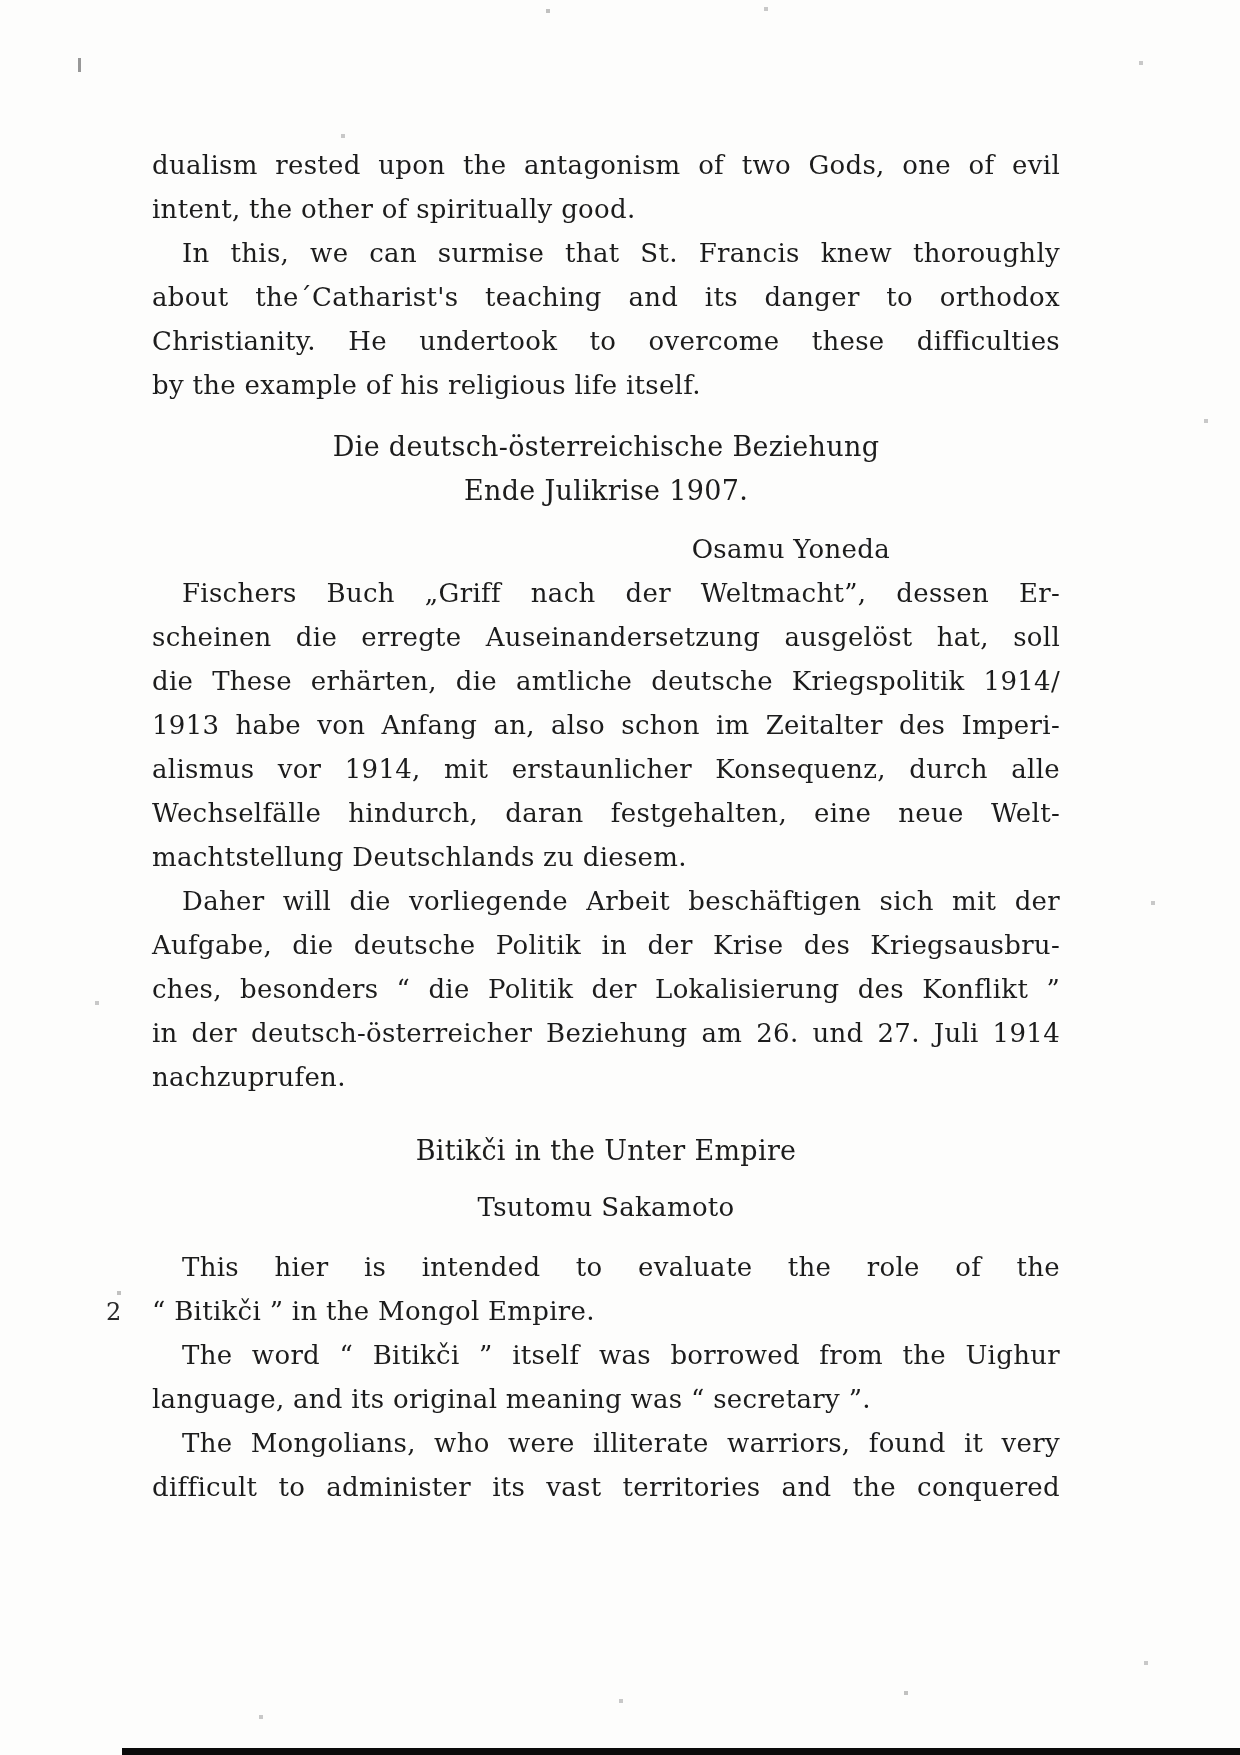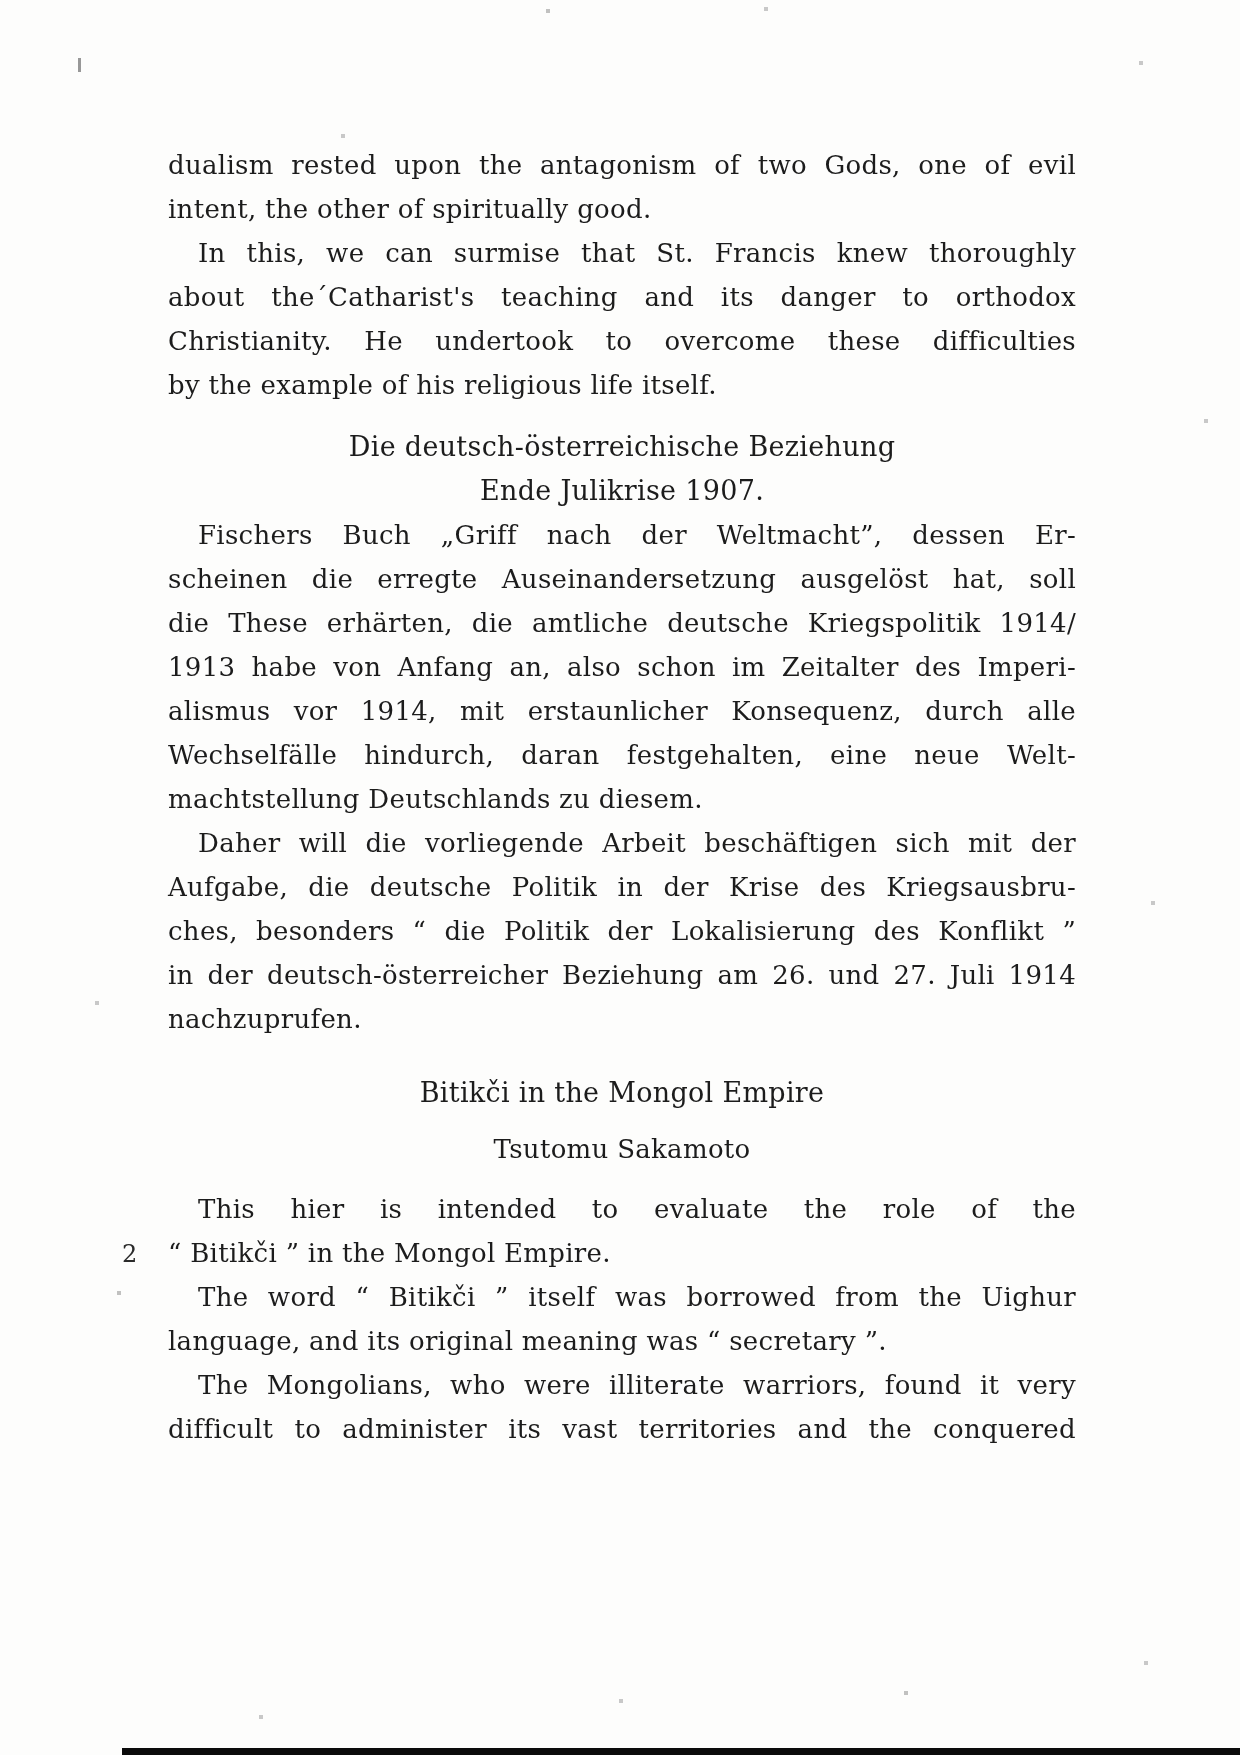--- a/index.html
+++ b/index.html
@@ -10,21 +10,21 @@
     width: 1240px;
     height: 1755px;
     position: relative;
     overflow: hidden;
     background: #fdfdfc;
     font-family: "DejaVu Serif", "Liberation Serif", serif;
     color: #1c1c1c;
   }
   .text-col {
     position: absolute;
-    left: 168px;
+    left: 152px;
     top: 143px;
     width: 908px;
     font-size: 26px;
     line-height: 44px;
     letter-spacing: 0.3px;
   }
   .para { margin: 0; }
   .ln {
     display: block;
     text-align: justify;
@@ -116,20 +116,21 @@
     <span class="ln">about the´Catharist's teaching and its danger to orthodox</span>
     <span class="ln">Christianity. He undertook to overcome these difficulties</span>
     <span class="ln end">by the example of his religious life itself.</span>
   </p>
 
   <h1 class="heading">
     <span class="ln c">Die deutsch-österreichische Beziehung</span>
     <span class="ln c">Ende Julikrise 1907.</span>
   </h1>
 
+  <div class="author right">Osamu Yoneda</div>
 
 
   <p class="para">
     <span class="ln ind">Fischers Buch „Griff nach der Weltmacht”, dessen Er-</span>
     <span class="ln">scheinen die erregte Auseinandersetzung ausgelöst hat, soll</span>
     <span class="ln">die These erhärten, die amtliche deutsche Kriegspolitik 1914/</span>
     <span class="ln">1913 habe von Anfang an, also schon im Zeitalter des Imperi-</span>
     <span class="ln">alismus vor 1914, mit erstaunlicher Konsequenz, durch alle</span>
     <span class="ln">Wechselfälle hindurch, daran festgehalten, eine neue Welt-</span>
     <span class="ln end">machtstellung Deutschlands zu diesem.</span>
@@ -137,21 +138,21 @@
 
   <p class="para">
     <span class="ln ind">Daher will die vorliegende Arbeit beschäftigen sich mit der</span>
     <span class="ln">Aufgabe, die deutsche Politik in der Krise des Kriegsausbru-</span>
     <span class="ln">ches, besonders “ die Politik der Lokalisierung des Konflikt ”</span>
     <span class="ln">in der deutsch-österreicher Beziehung am 26. und 27. Juli 1914</span>
     <span class="ln end">nachzuprufen.</span>
   </p>
 
   <h2 class="heading h2">
-    <span class="ln c">Bitikči in the Mongol Empire</span>
+    <span class="ln c">Bitikči in the Unter Empire</span>
   </h2>
 
   <div class="author center">Tsutomu Sakamoto</div>
 
   <p class="para mt">
     <span class="ln ind">This hier is intended to evaluate the role of the</span>
     <span class="ln end rel">
       <span class="margin-num">2</span>
       <span>“ Bitikči ” in the Mongol Empire.</span>
     </span>

